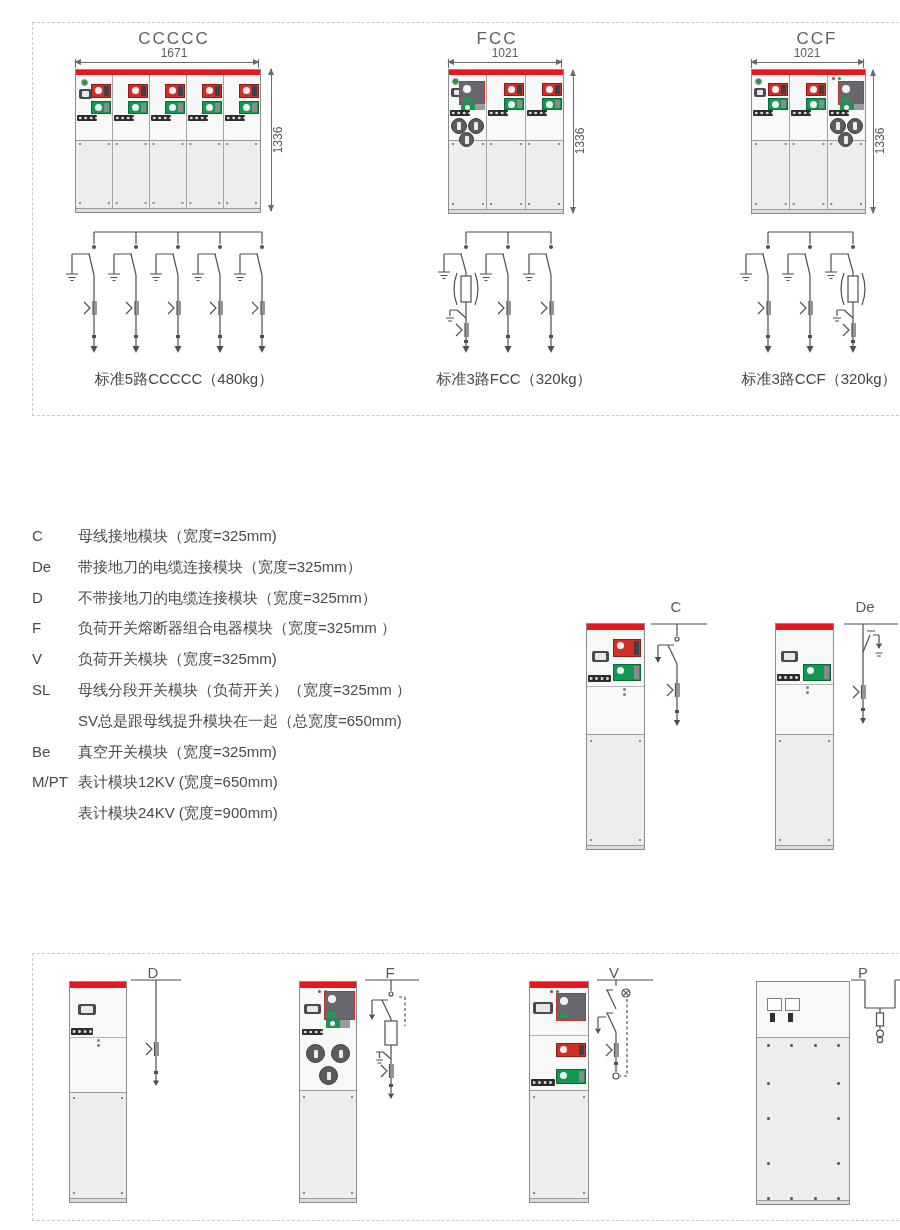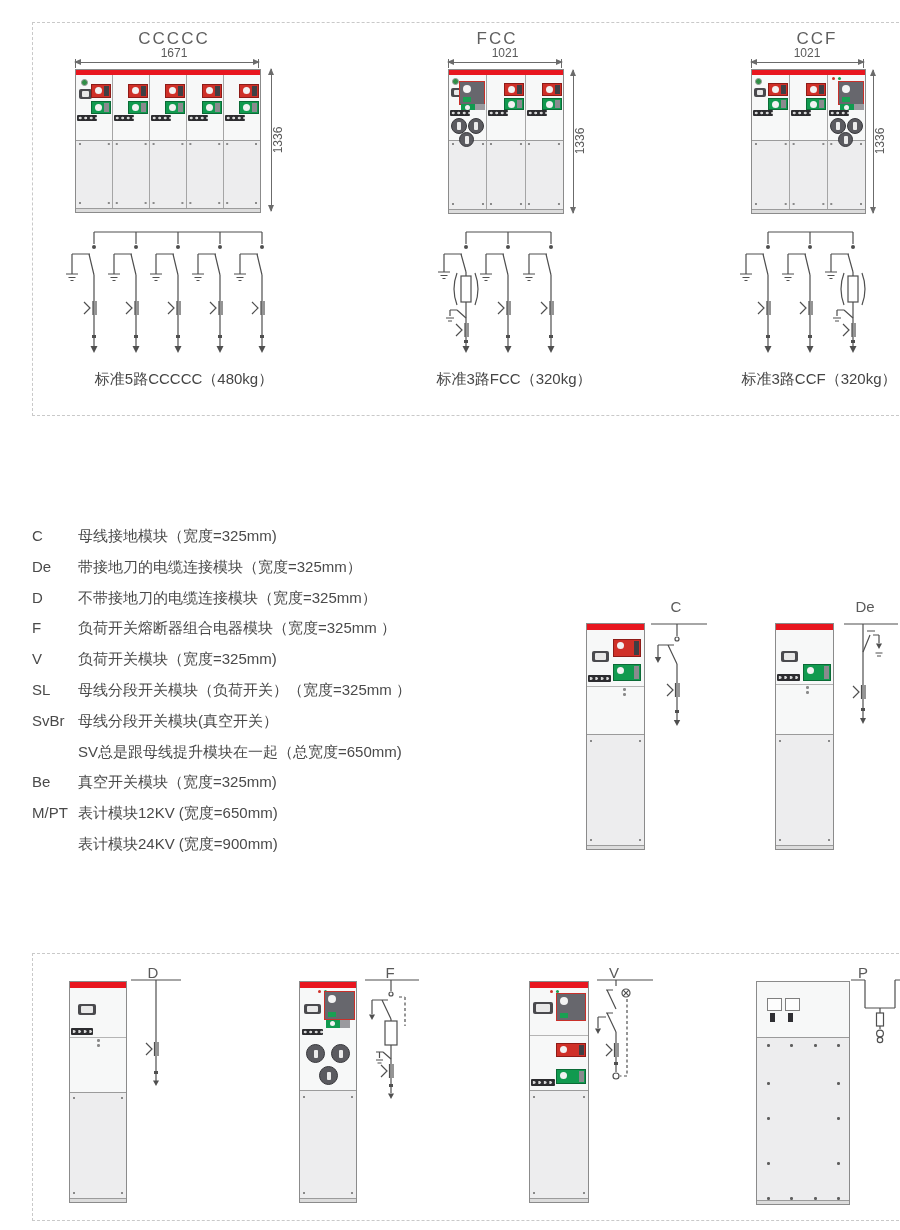--- a/index.html
+++ b/index.html
@@ -282,24 +282,20 @@
       </div>
     <div class="lrow">
         <span class="lcode">V</span>
         <span class="ldesc">负荷开关模块（宽度=325mm)</span>
       </div>
     <div class="lrow">
         <span class="lcode">SL</span>
         <span class="ldesc">母线分段开关模块（负荷开关）（宽度=325mm ）</span>
       </div>
     <div class="lrow">
-        <span class="lcode">SvBr</span>
-        <span class="ldesc">母线分段开关模块(真空开关）</span>
-      </div>
-    <div class="lrow">
         <span class="lcode"></span>
         <span class="ldesc">SV总是跟母线提升模块在一起（总宽度=650mm)</span>
       </div>
     <div class="lrow">
         <span class="lcode">Be</span>
         <span class="ldesc">真空开关模块（宽度=325mm)</span>
       </div>
     <div class="lrow">
         <span class="lcode">M/PT</span>
         <span class="ldesc">表计模块12KV (宽度=650mm)</span>

